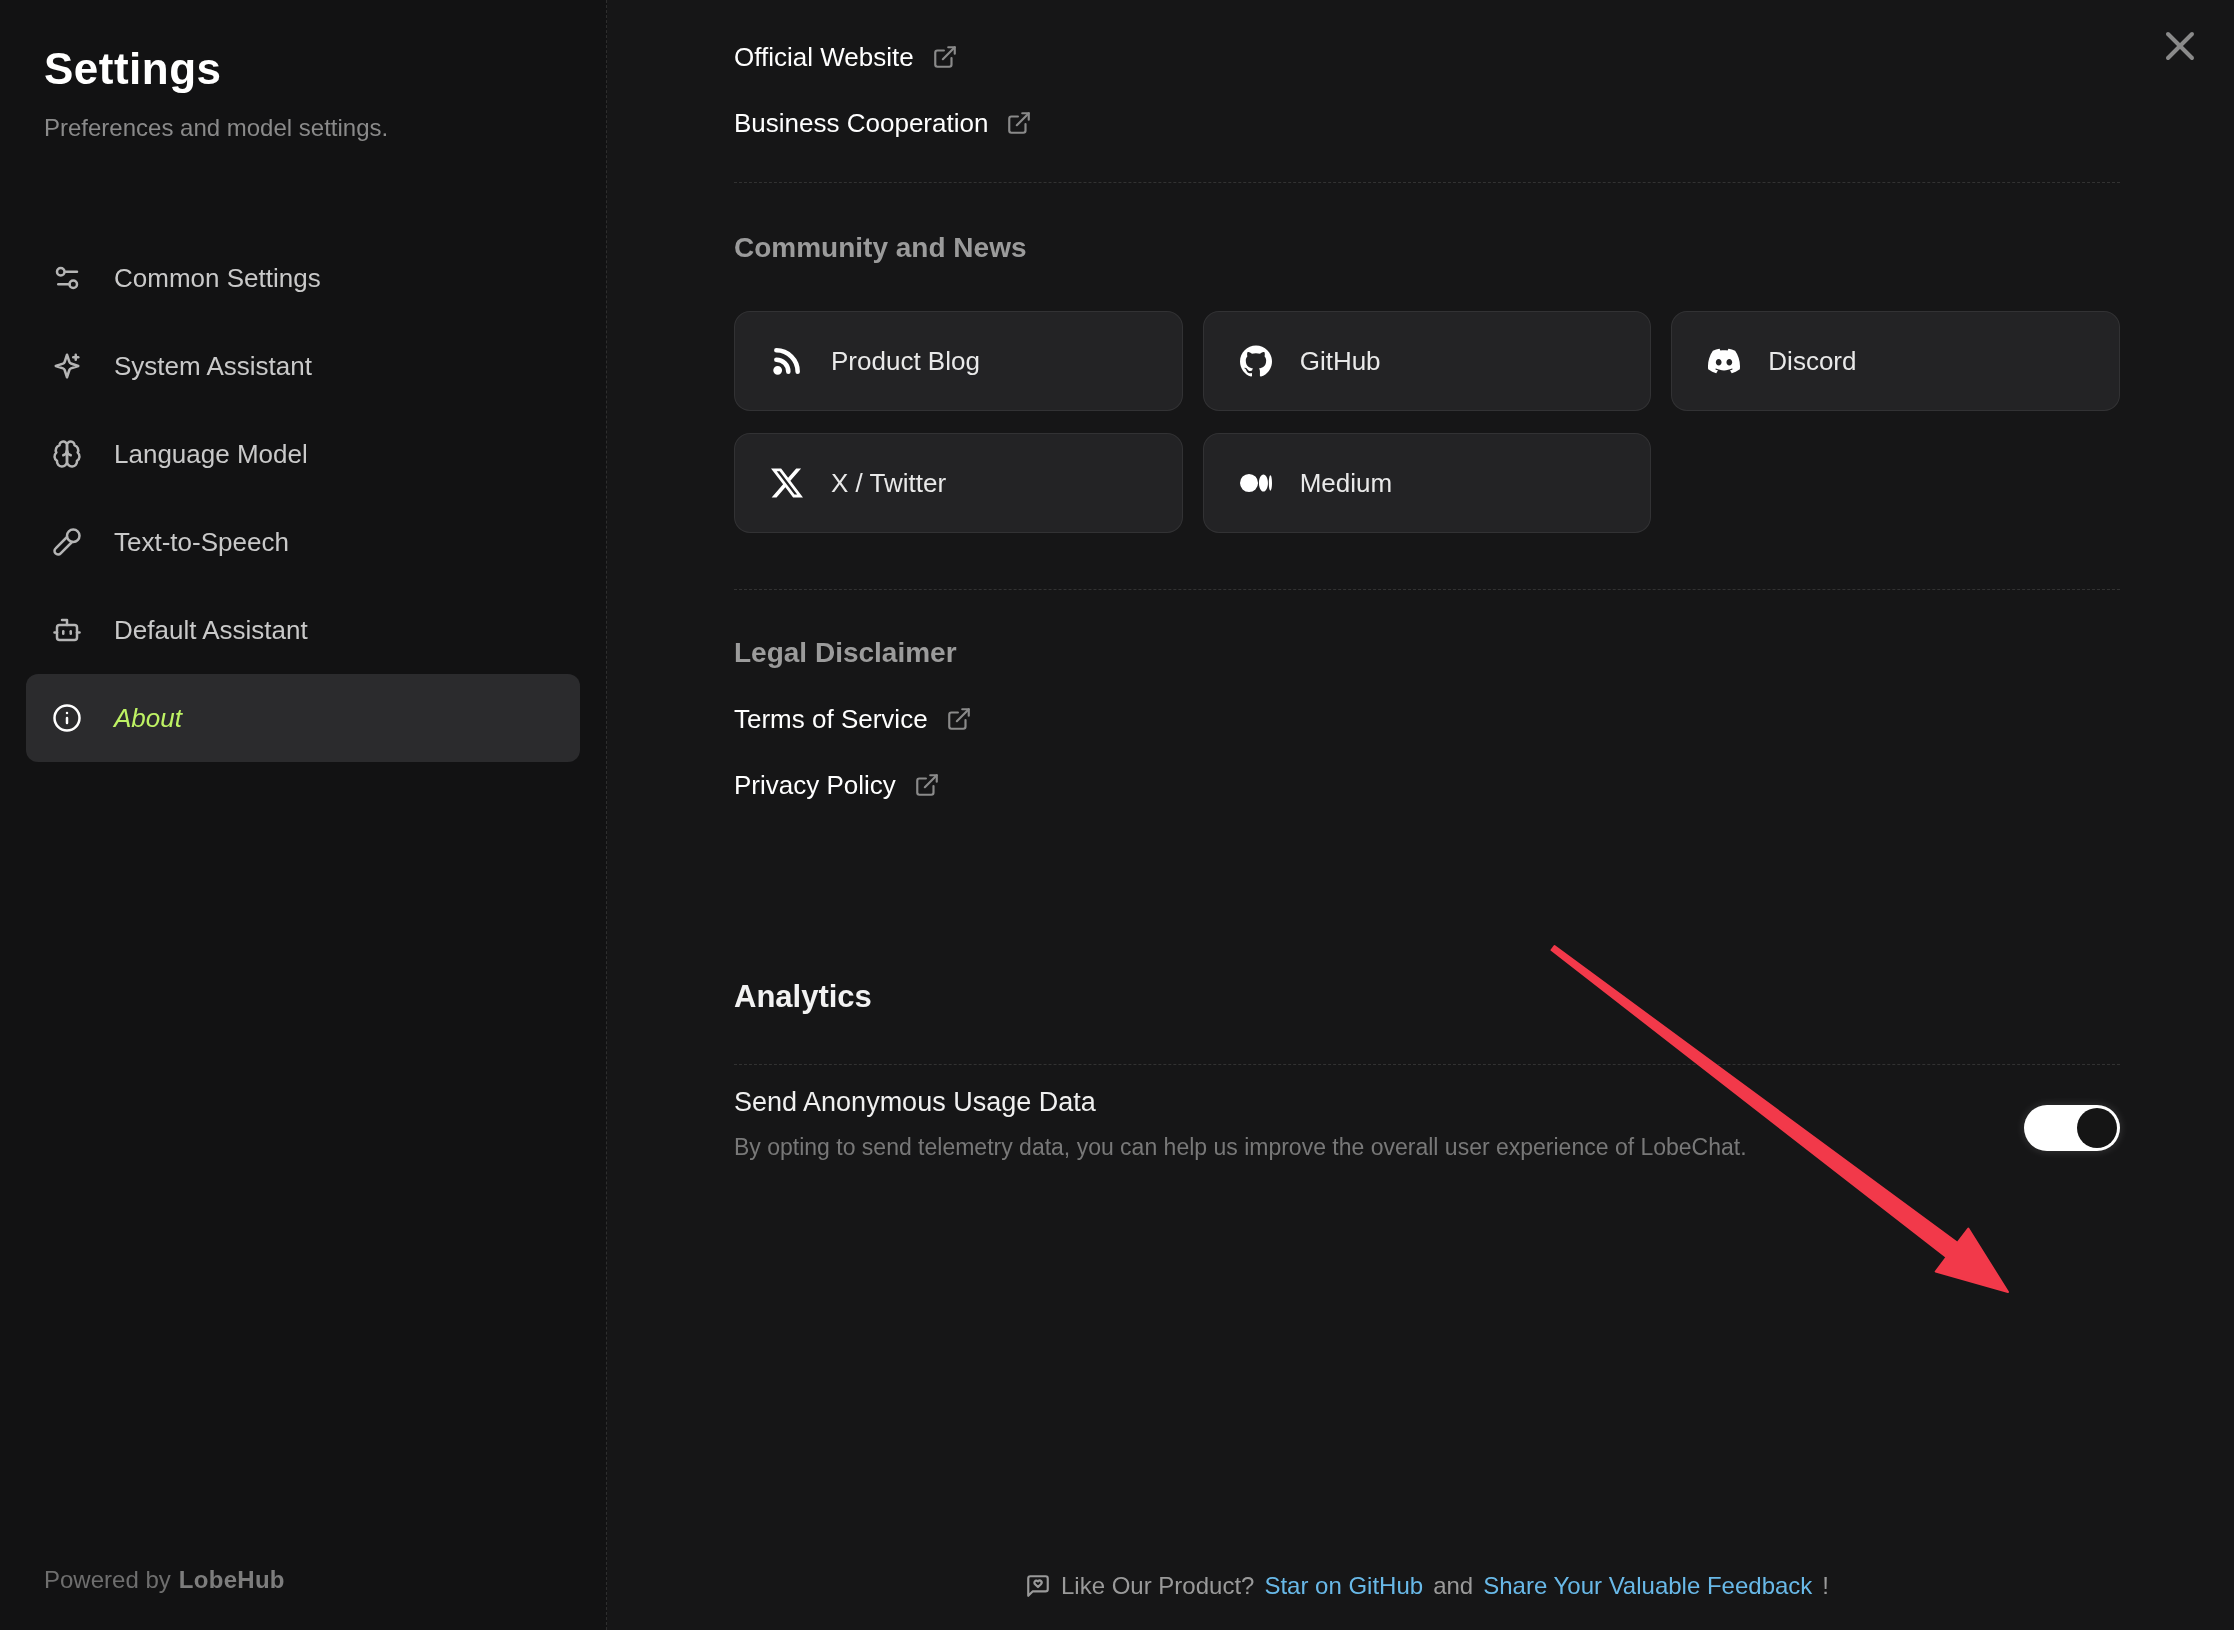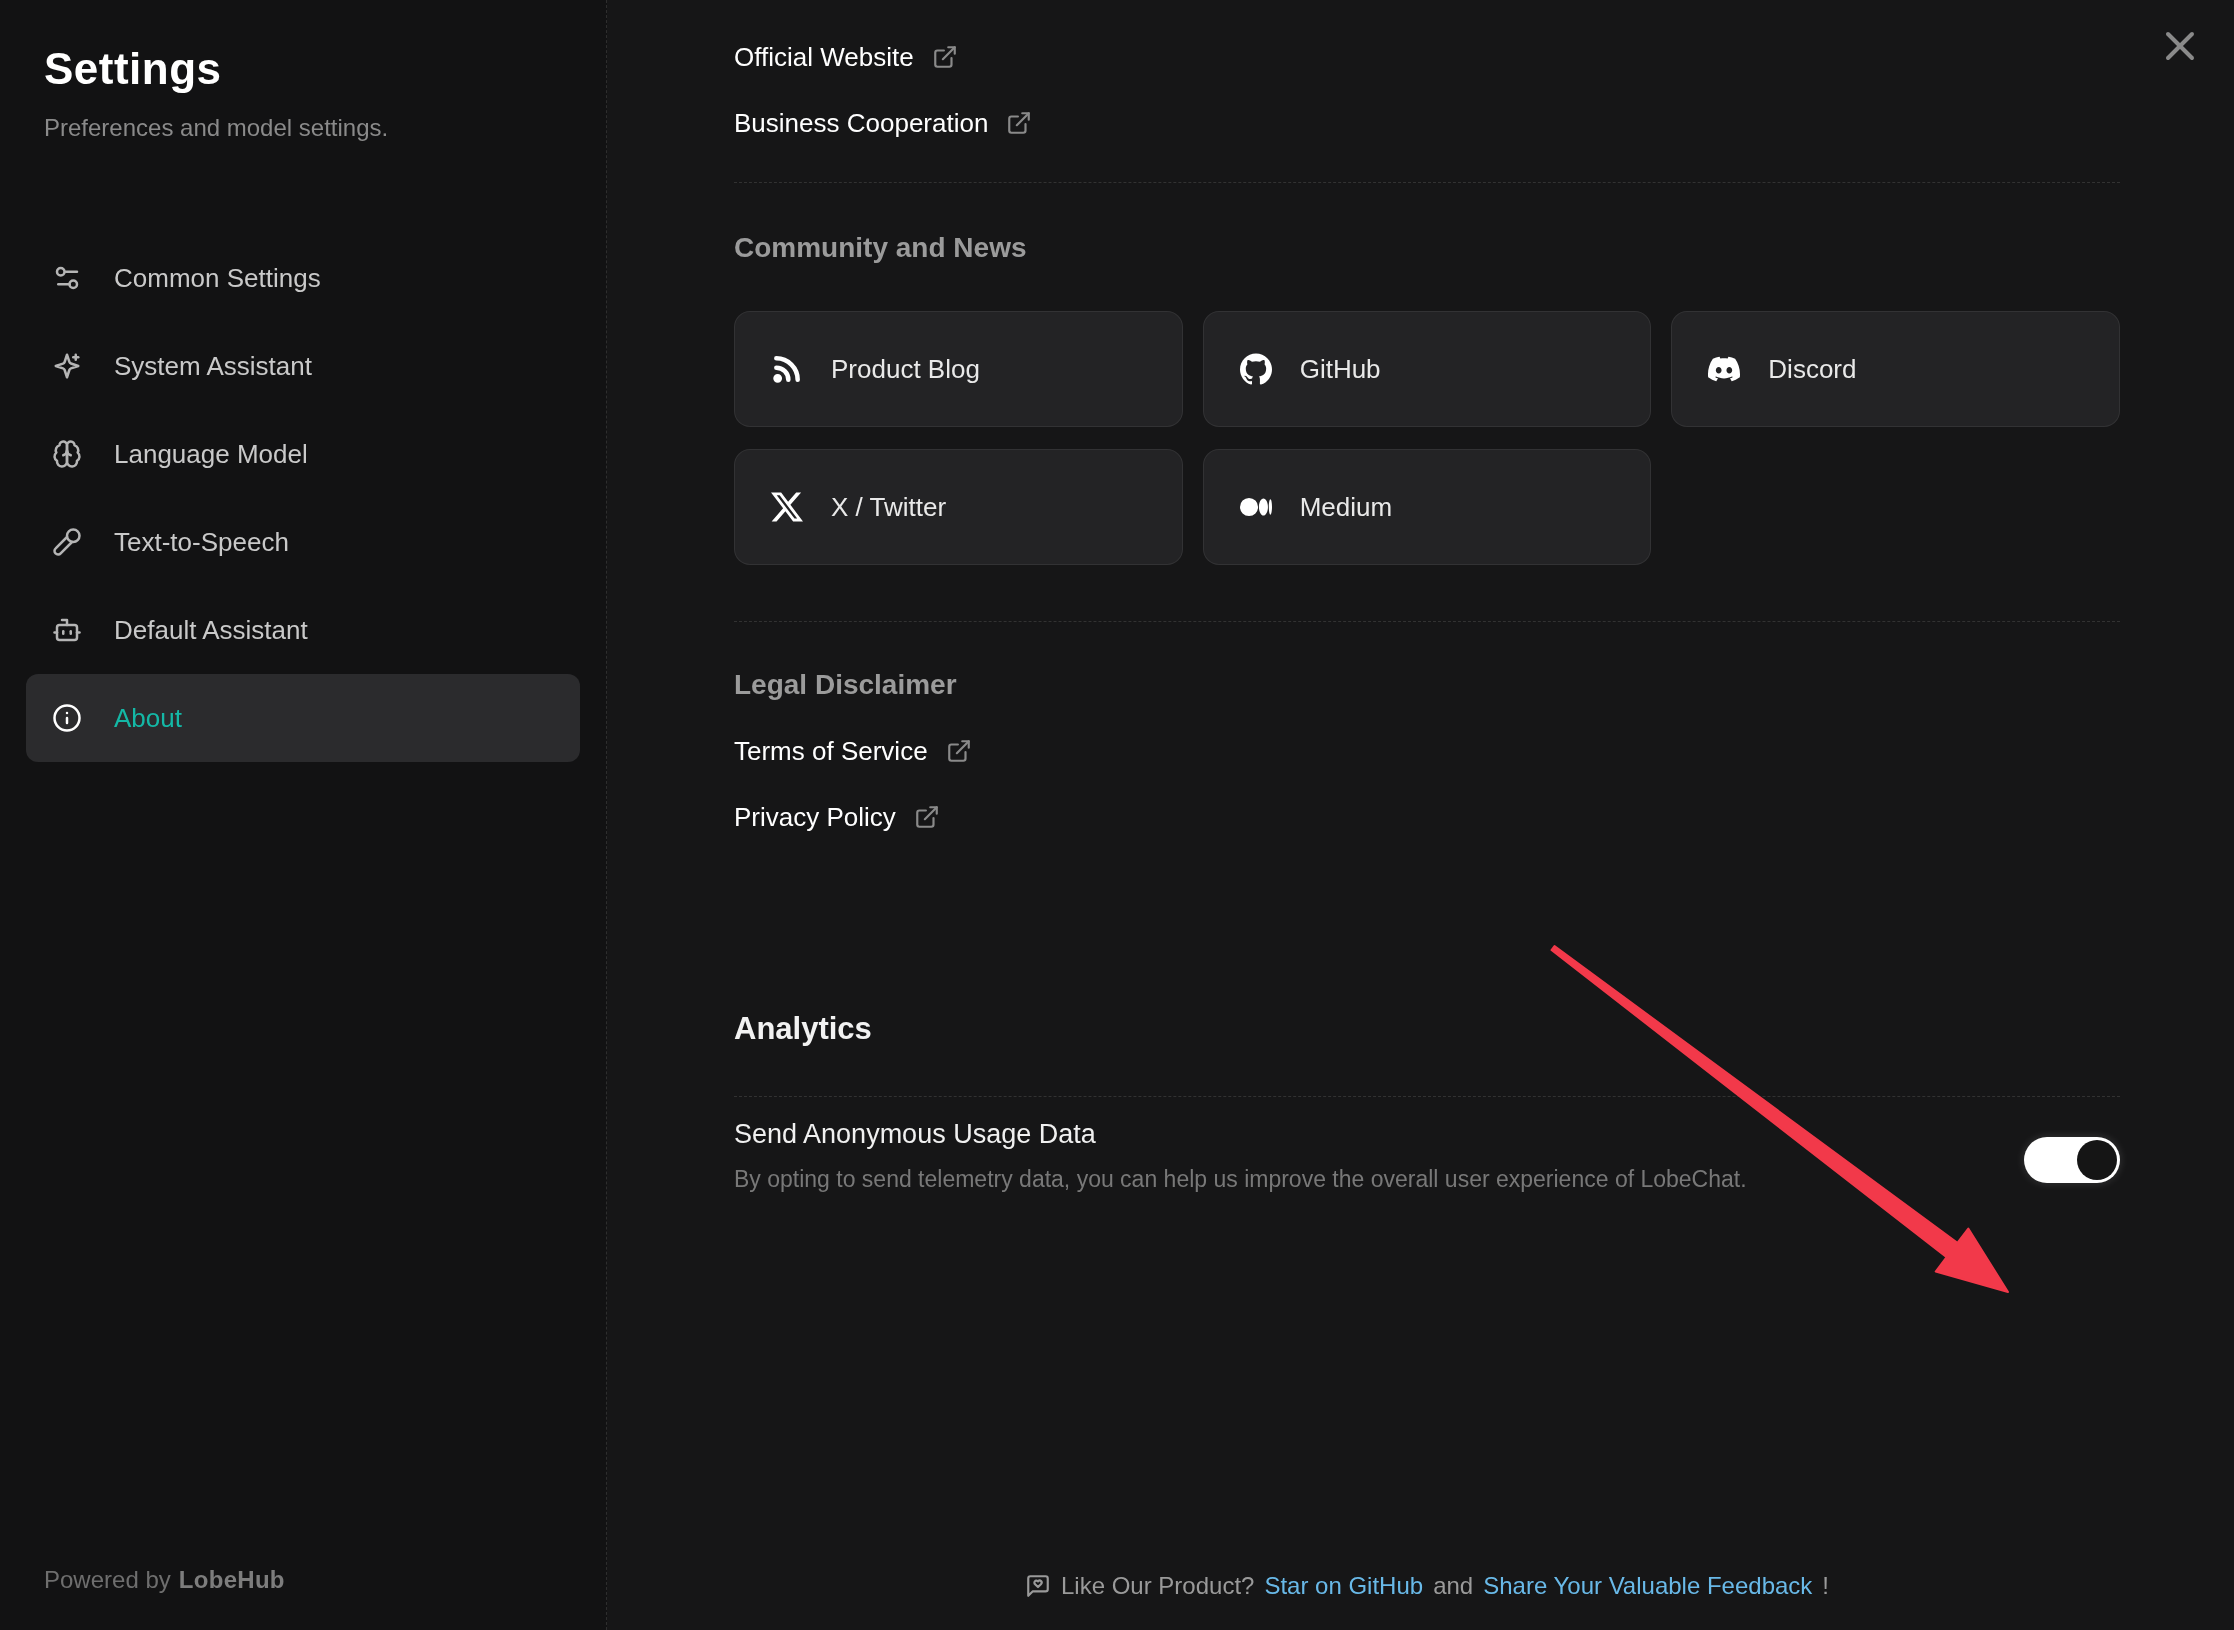--- a/index.html
+++ b/index.html
@@ -15,39 +15,39 @@
     border-right:1px dashed #2e2e2e; padding:44px 26px 0 26px; flex:0 0 607px;
   }
   .sidebar-title { color:#fff; font-size:44px; font-weight:700; margin-left:18px; letter-spacing:0.5px; }
   .sidebar-subtitle { color:#8a8a8a; font-size:24px; margin:20px 0 0 18px; font-weight:400; }
   .menu { margin-top:92px; display:flex; flex-direction:column; }
   .menu-item {
     display:flex; align-items:center; gap:32px; height:88px; padding:0 26px;
     border-radius:12px; color:#c9c9c9; font-size:26px; cursor:pointer;
   }
   .menu-item .mi-icon { width:30px; height:30px; flex:0 0 30px; color:#b5b5b5; display:flex; }
-  .menu-item.selected { background:#2b2b2d; color:#14b8a6; }
+  .menu-item.selected { background:#2b2b2d; color:#bef264;font-style:italic; }
   .menu-item.selected .mi-icon { color:#ffffff; }
   .powered { position:absolute; left:44px; bottom:36px; font-size:24px; color:#6e6e6e; }
   .powered b { color:#7d7d7d; font-weight:700; margin-left:8px; letter-spacing:0.3px; }
 
   
   .main { flex:1; position:relative; padding:0 114px 0 127px; }
   .section-heading { font-size:28px; font-weight:700; color:#9b9b9b; line-height:34px; }
   .contact-heading { margin-top:-26px; overflow:hidden; }
   .links { margin-top:26px; }
   .link-row { display:flex; align-items:center; gap:18px; height:46px; margin-bottom:20px; cursor:pointer; }
   .link-row .label { font-size:26px; color:#ffffff; }
   .ext-icon { width:26px; height:26px; color:#8a8a8a; display:flex; }
   .divider { border:0; border-top:1px dashed #323232; }
   .d1 { margin-top:36px; } .d2 { margin-top:56px; } .d3 { margin-top:50px; }
   .community-heading { margin-top:48px; }
   .btn-grid { margin-top:46px; display:grid; grid-template-columns:repeat(3,1fr); gap:22px 20px; }
   .comm-btn {
-    height:116px; background:#232325; border:1px solid rgba(255,255,255,0.07);
+    height:100px; background:#232325; border:1px solid rgba(255,255,255,0.07);
     border-radius:16px; display:flex; align-items:center; gap:28px; padding:0 36px;
     color:#e9e9e9; font-size:26px; cursor:pointer;
   }
   .comm-btn .b-icon { width:32px; height:32px; flex:0 0 32px; display:flex; color:#ffffff; }
   .legal-heading { margin-top:46px; }
   .analytics-heading { margin-top:172px; font-size:31px; color:#f2f2f2; }
   .setting-row { margin-top:22px; display:flex; justify-content:space-between; align-items:flex-start; }
   .setting-title { font-size:27px; color:#f0f0f0; }
   .setting-desc { font-size:23px; color:#787878; margin-top:16px; }
   .toggle {

